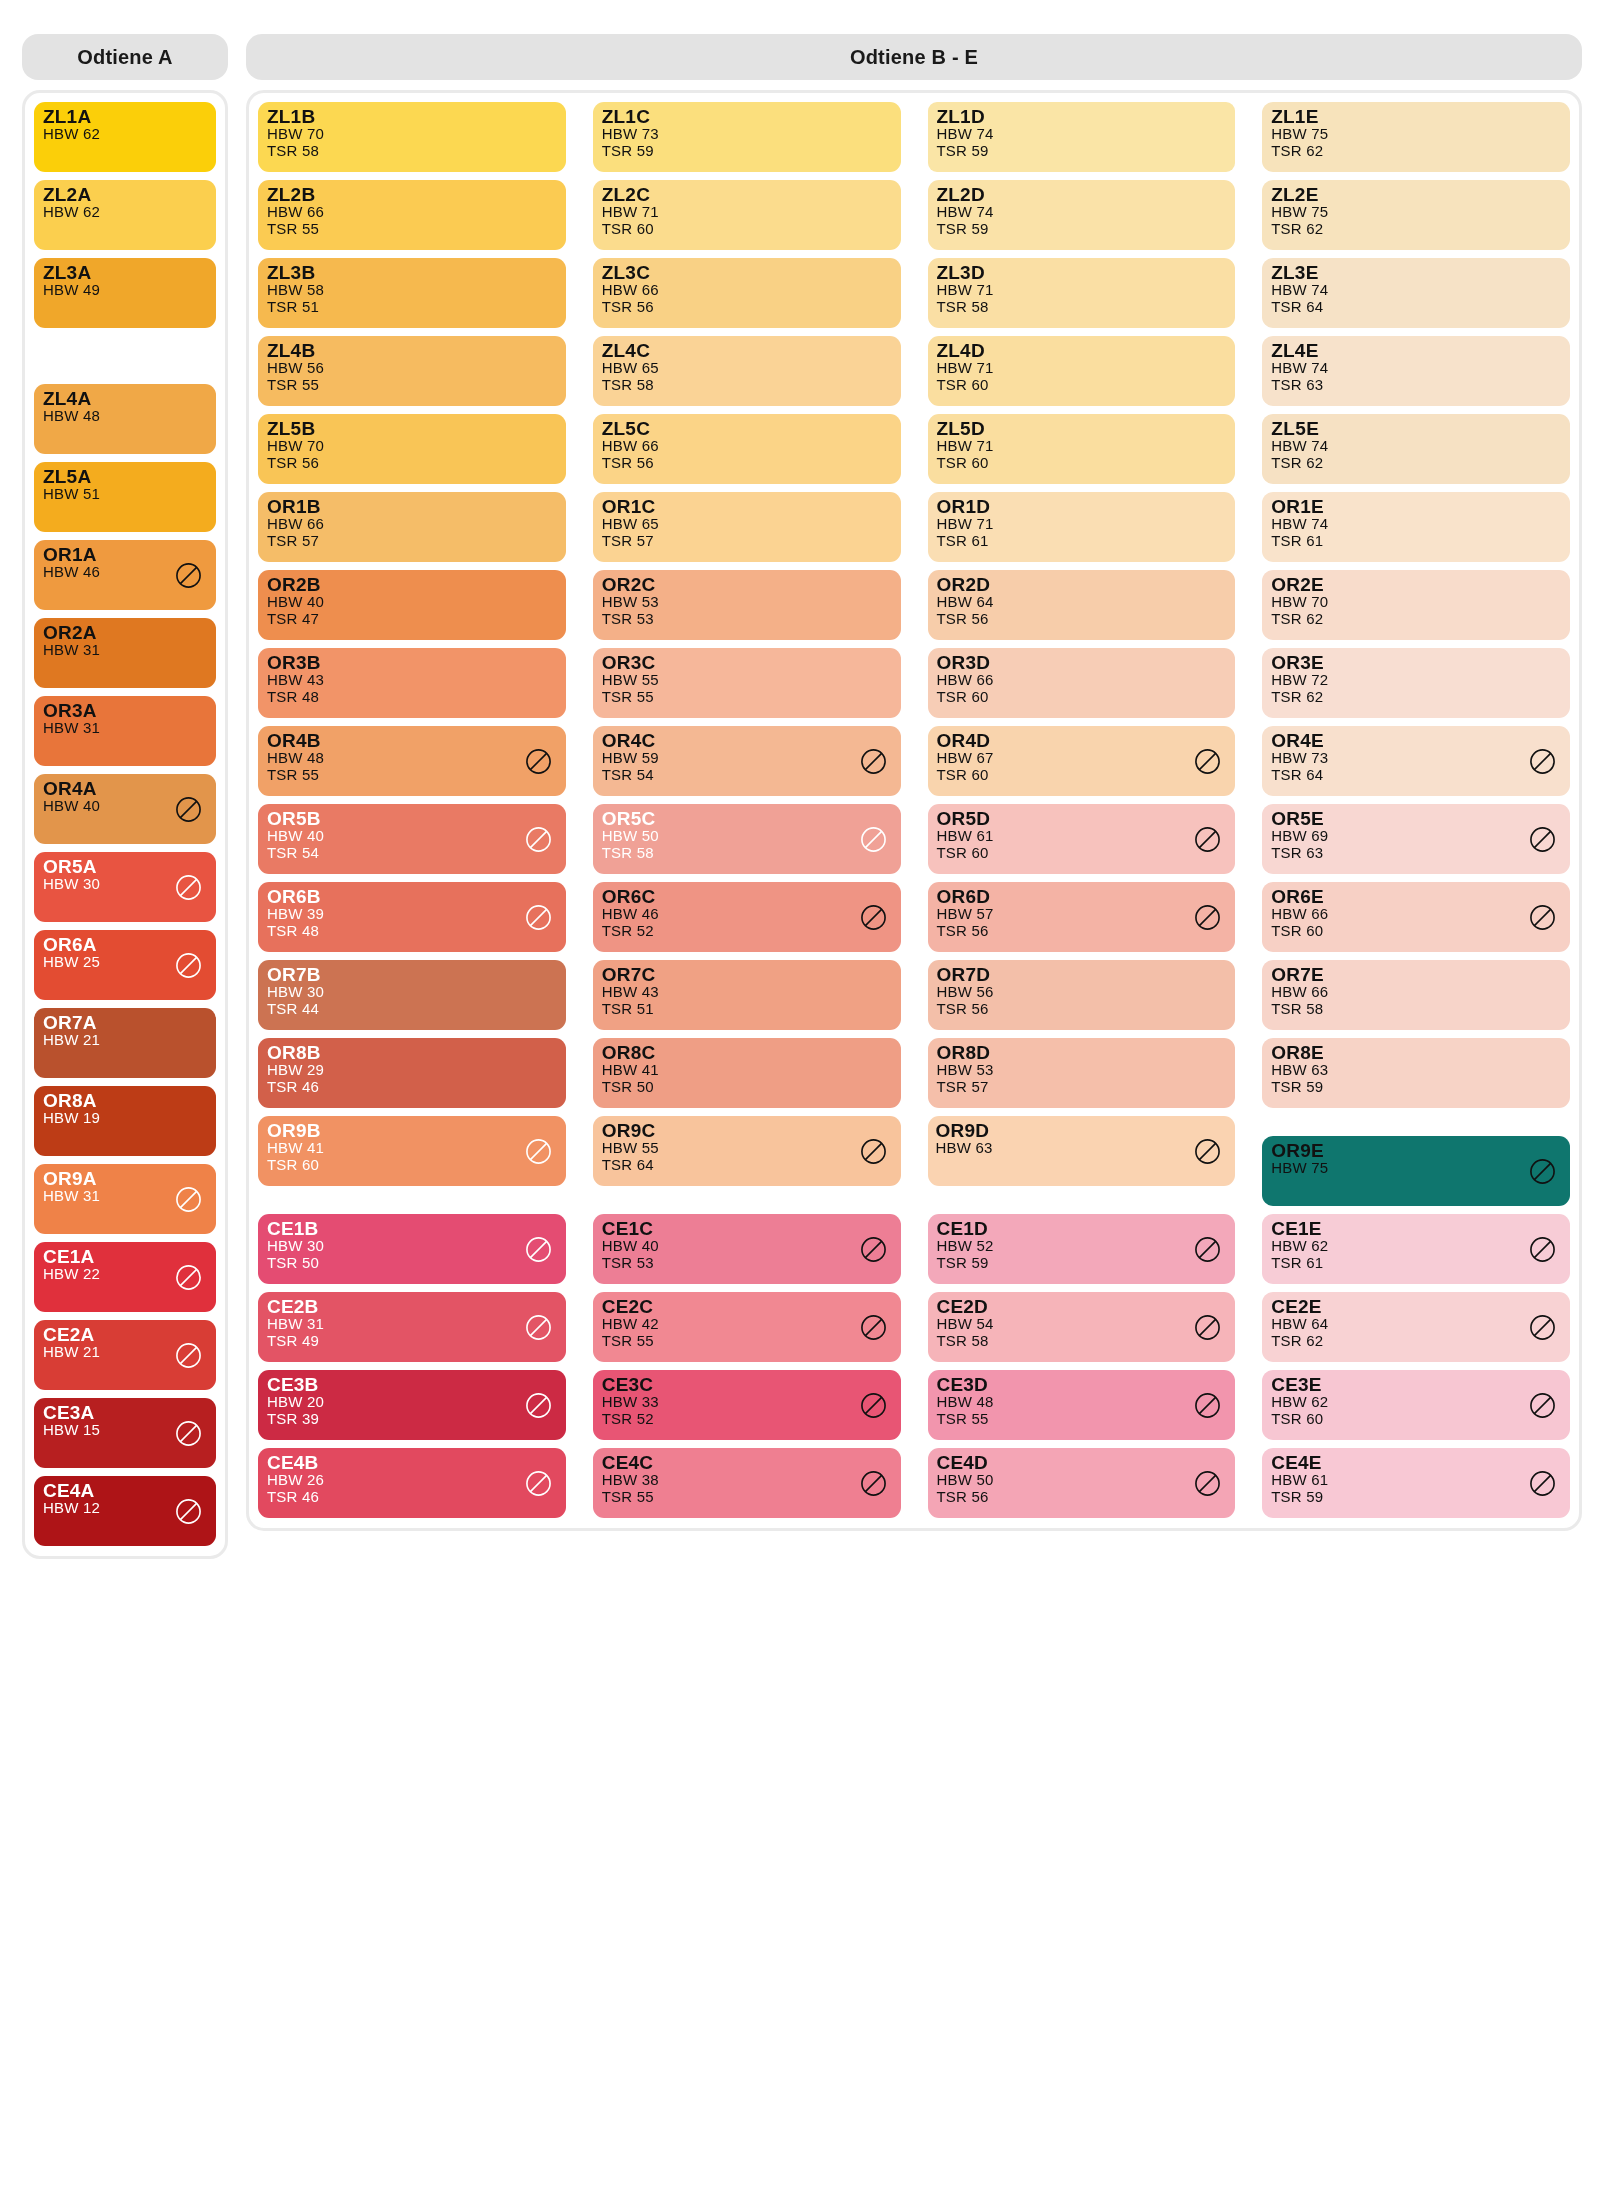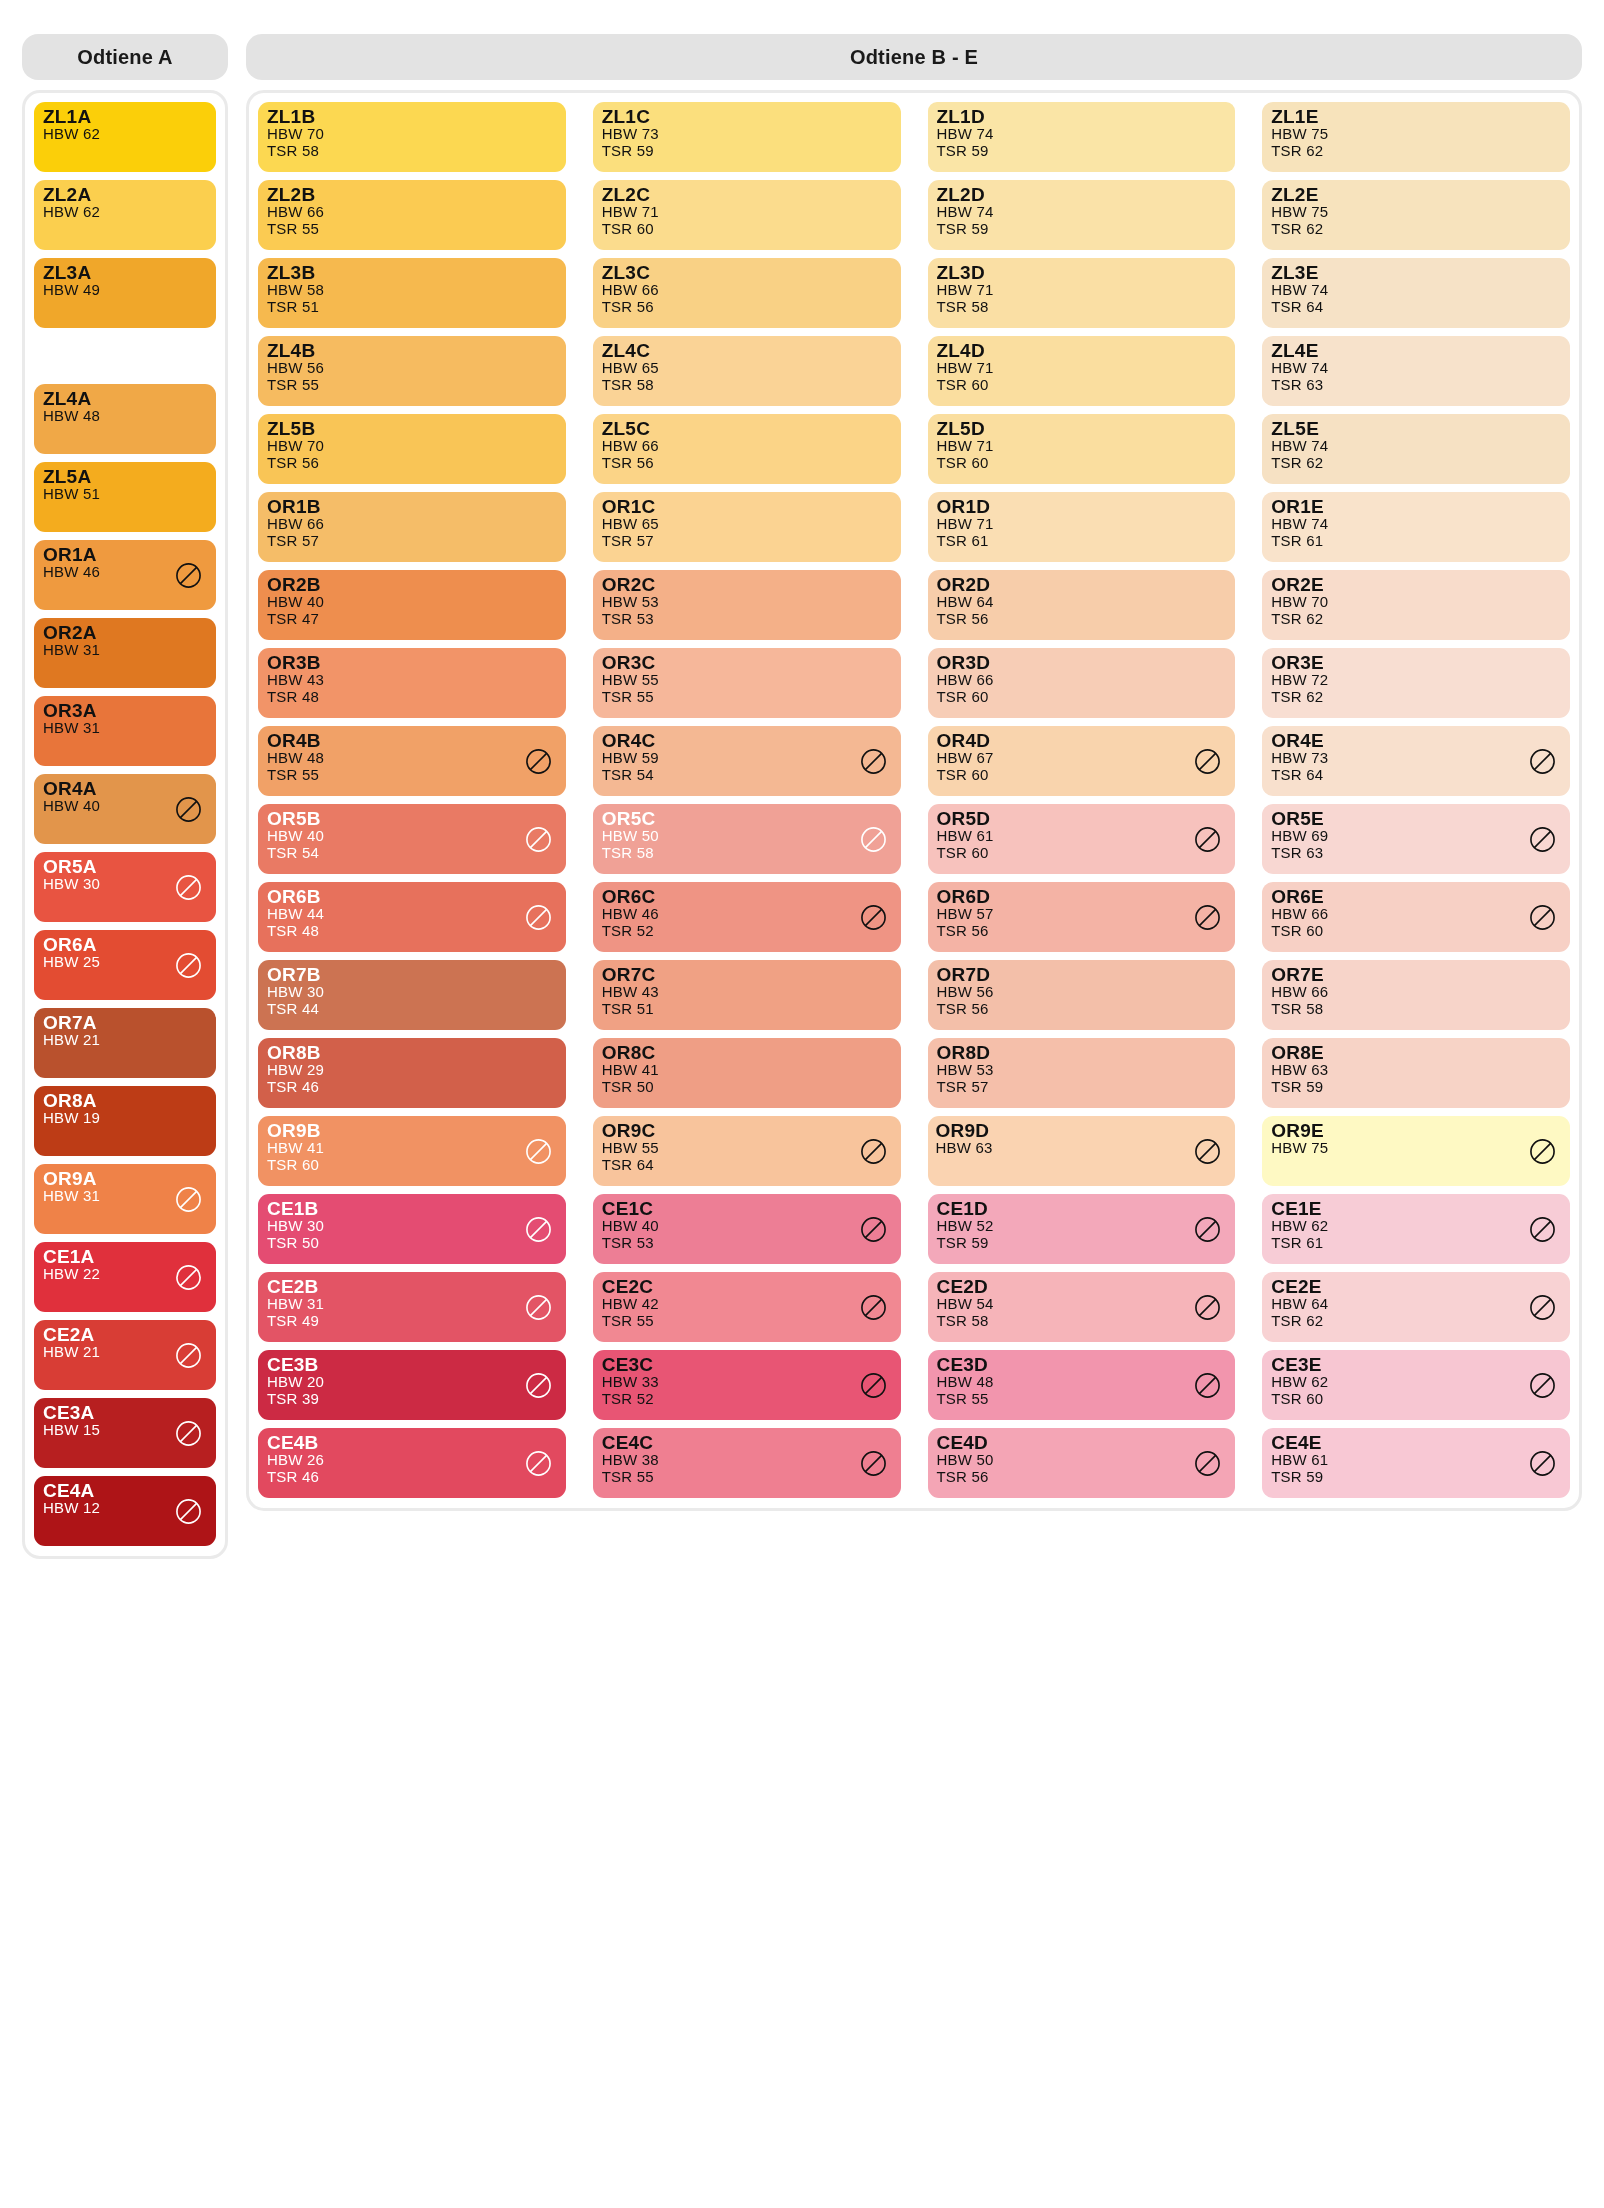--- a/index.html
+++ b/index.html
@@ -501,21 +501,21 @@
             <div class="val">TSR 63</div>
             <span class="noicon">
               <svg viewBox="0 0 28 28" xmlns="http://www.w3.org/2000/svg">
                 <circle cx="14" cy="14" r="12" fill="none" stroke="#111111" stroke-width="1.7"></circle>
                 <line x1="5.6" y1="22.4" x2="22.4" y2="5.6" stroke="#111111" stroke-width="1.7"></line>
               </svg>
             </span>
           </div>
           <div class="swatch light" style="background: rgb(231, 113, 92);">
             <div class="code">OR6B</div>
-            <div class="val">HBW 44</div>
+            <div class="val">HBW 39</div>
             <div class="val">TSR 48</div>
             <span class="noicon">
               <svg viewBox="0 0 28 28" xmlns="http://www.w3.org/2000/svg">
                 <circle cx="14" cy="14" r="12" fill="none" stroke="#ffffff" stroke-width="1.7"></circle>
                 <line x1="5.6" y1="22.4" x2="22.4" y2="5.6" stroke="#ffffff" stroke-width="1.7"></line>
               </svg>
             </span>
           </div>
           <div class="swatch dark" style="background: rgb(239, 148, 132);">
             <div class="code">OR6C</div>
@@ -615,21 +615,21 @@
           <div class="swatch dark" style="background: rgb(250, 211, 177); padding-left: 8px;">
             <div class="code">OR9D</div>
             <div class="val">HBW 63</div>
             <span class="noicon">
               <svg viewBox="0 0 28 28" xmlns="http://www.w3.org/2000/svg">
                 <circle cx="14" cy="14" r="12" fill="none" stroke="#111111" stroke-width="1.7"></circle>
                 <line x1="5.6" y1="22.4" x2="22.4" y2="5.6" stroke="#111111" stroke-width="1.7"></line>
               </svg>
             </span>
           </div>
-          <div class="swatch dark" style="background: #fef9c3;">
+          <div class="swatch dark" style="background: #0f766e; margin-top: 20px;">
             <div class="code">OR9E</div>
             <div class="val">HBW 75</div>
             <span class="noicon">
               <svg viewBox="0 0 28 28" xmlns="http://www.w3.org/2000/svg">
                 <circle cx="14" cy="14" r="12" fill="none" stroke="#111111" stroke-width="1.7"></circle>
                 <line x1="5.6" y1="22.4" x2="22.4" y2="5.6" stroke="#111111" stroke-width="1.7"></line>
               </svg>
             </span>
           </div>
           <div class="swatch light" style="background: rgb(228, 76, 114);">

